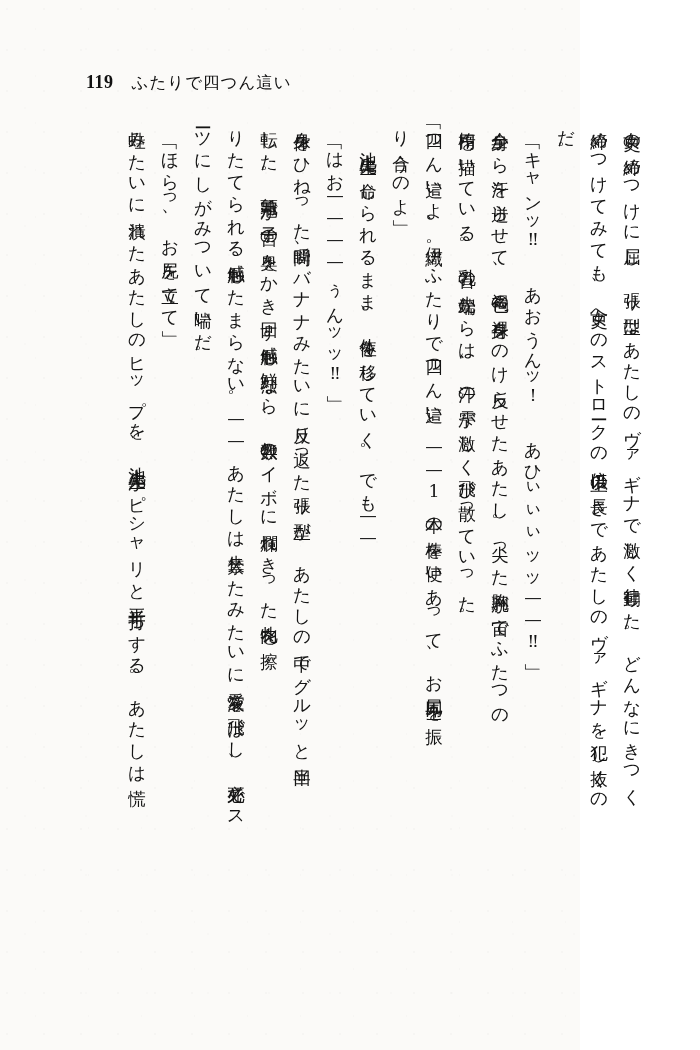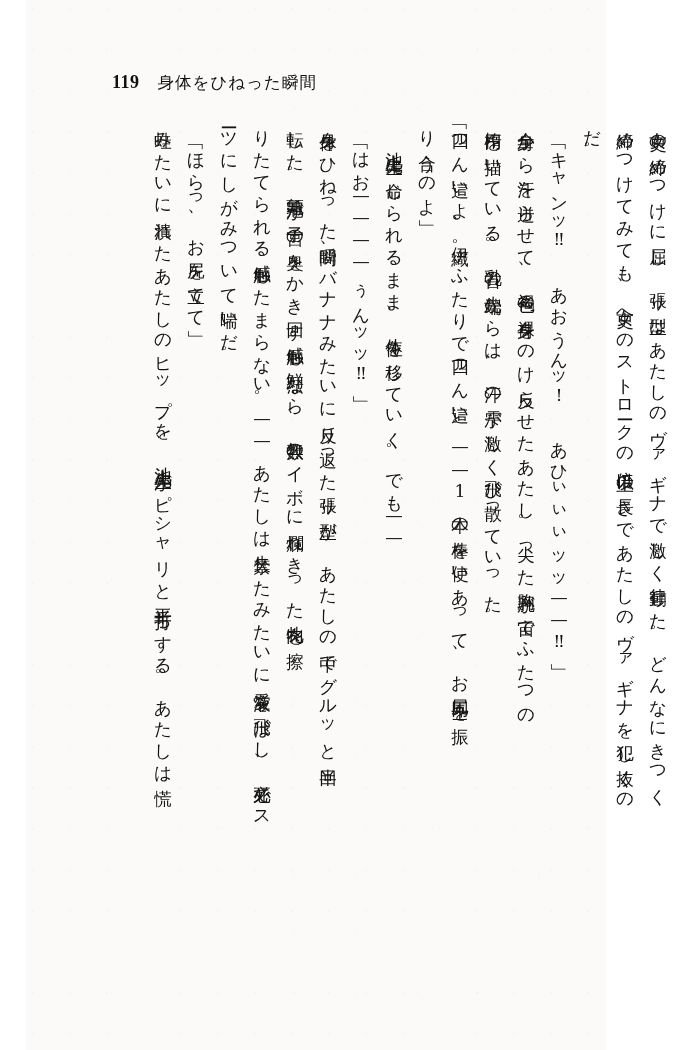--- a/index.html
+++ b/index.html
@@ -14,21 +14,20 @@
     color: #1a1a1a;
     position: relative;
     overflow: hidden;
   }
   .page {
     position: absolute;
     left: 0; top: 0;
     width: 580px;
     height: 1050px;
     background: #fbfaf8;
-    margin-left: 26px;
   }
   
   .page::before {
     content: "";
     position: absolute;
     inset: 0;
     background:
       radial-gradient(circle at 18% 22%, rgba(0,0,0,0.018) 0 1px, transparent 1px),
       radial-gradient(circle at 67% 61%, rgba(0,0,0,0.015) 0 1px, transparent 1px),
       radial-gradient(circle at 41% 83%, rgba(0,0,0,0.012) 0 1px, transparent 1px);
@@ -87,21 +86,21 @@
     height: 880px;
   }
 </style>
 </head>
 <body>
 
 <div class="page">
 
   <div class="header">
     <span class="page-number">119</span>
-    <span class="running-title">身体をひねった瞬間</span>
+    <span class="running-title">ふたりで四つん這い</span>
   </div>
 
   <div class="body-area">
       <div class="vline">女史の締めつけに屈し、張り型はあたしのヴァギナで激しく律動した。どんなにきつく</div>
       <div class="vline">締めつけてみても、女史へのストロークの倍以上の長さであたしのヴァギナを犯し抜くの</div>
       <div class="vline">だ。</div>
       <div class="vline indent">「キャンッ‼ あおうんッ! あひぃぃぃッッ——‼」</div>
       <div class="vline">全身から汗を迸らせて、褐色の裸身をのけ反らせたあたし。尖った胸乳が宙でふたつの</div>
       <div class="vline">楕円を描いている。乳首の先端からは、汗の雫が激しく飛び散っていった。</div>
       <div class="vline">「四つん這いよ、伊織。ふたりで四つん這い。——1本の棒を使いあって、お尻同士を振</div>

